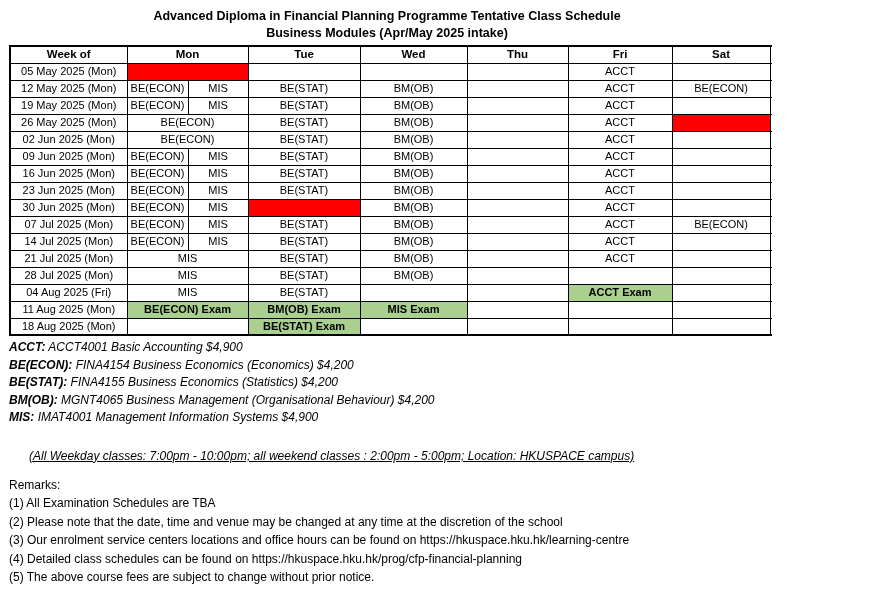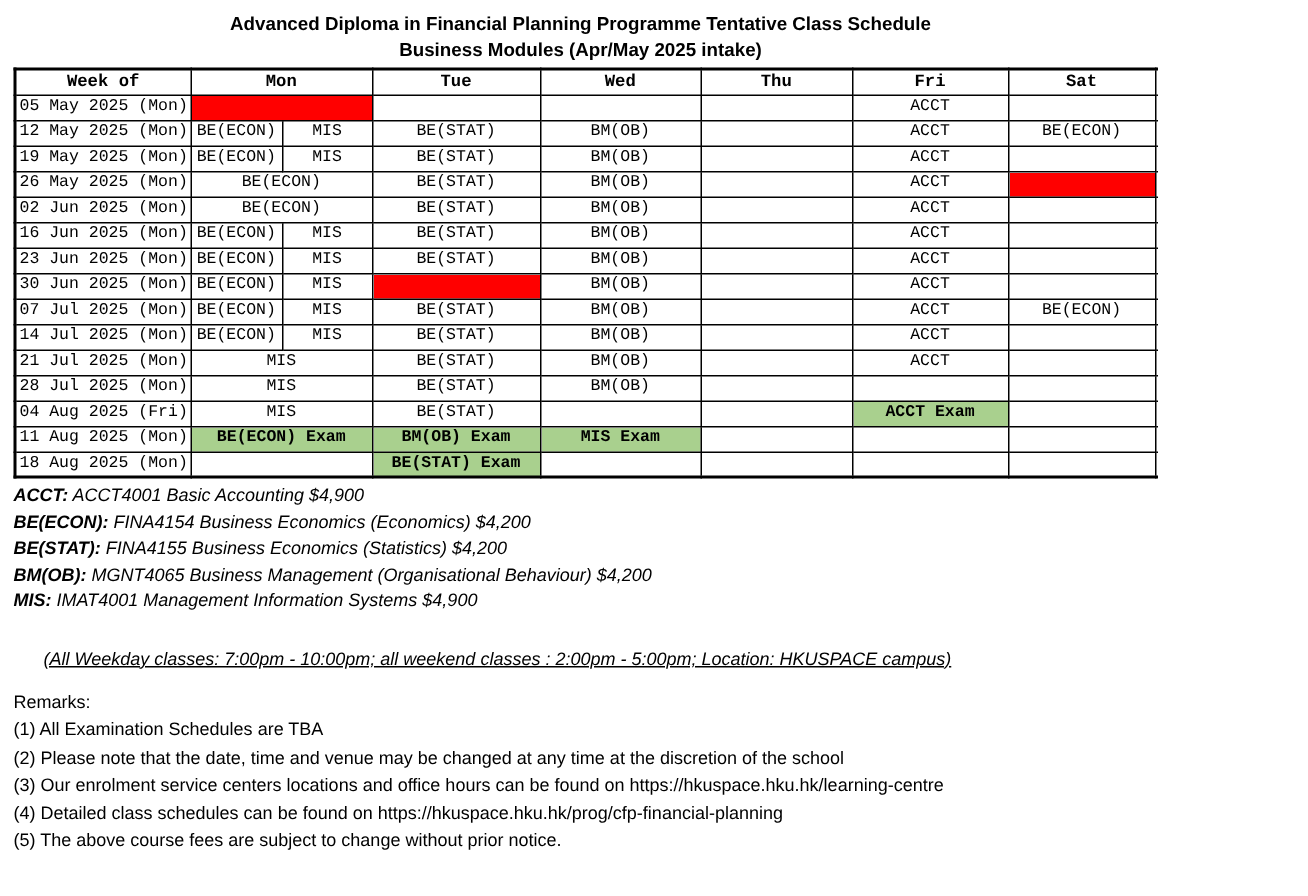--- a/index.html
+++ b/index.html
@@ -28,21 +28,20 @@
     font-weight: bold;
     font-size: 12.5px;
     line-height: 17px;
   }
   table.schedule {
     border-collapse: collapse;
     table-layout: fixed;
     width: 856px;
     margin-top: 3px;
     border: 2px solid #000;
-    font-family: Liberation Mono, monospace;
   }
   table.schedule col.c-week { width: 117px; }
   table.schedule col.c-mon1 { width: 61px; }
   table.schedule col.c-mon2 { width: 60px; }
   table.schedule col.c-tue  { width: 112px; }
   table.schedule col.c-wed  { width: 107px; }
   table.schedule col.c-thu  { width: 101px; }
   table.schedule col.c-fri  { width: 104px; }
   table.schedule col.c-sat  { width: 98px; }
   table.schedule col.c-sun  { width: 96px; }
@@ -173,20 +172,31 @@
           <td>02 Jun 2025 (Mon)</td>
           <td colspan="2">BE(ECON)</td>
           <td>BE(STAT)</td>
           <td>BM(OB)</td>
           <td></td>
           <td>ACCT</td>
           <td></td>
           <td></td>
         </tr>
         <tr>
+          <td>09 Jun 2025 (Mon)</td>
+          <td>BE(ECON)</td>
+          <td>MIS</td>
+          <td>BE(STAT)</td>
+          <td>BM(OB)</td>
+          <td></td>
+          <td>ACCT</td>
+          <td></td>
+          <td>ACCT</td>
+        </tr>
+        <tr>
           <td>16 Jun 2025 (Mon)</td>
           <td>BE(ECON)</td>
           <td>MIS</td>
           <td>BE(STAT)</td>
           <td>BM(OB)</td>
           <td></td>
           <td>ACCT</td>
           <td></td>
           <td></td>
         </tr>

